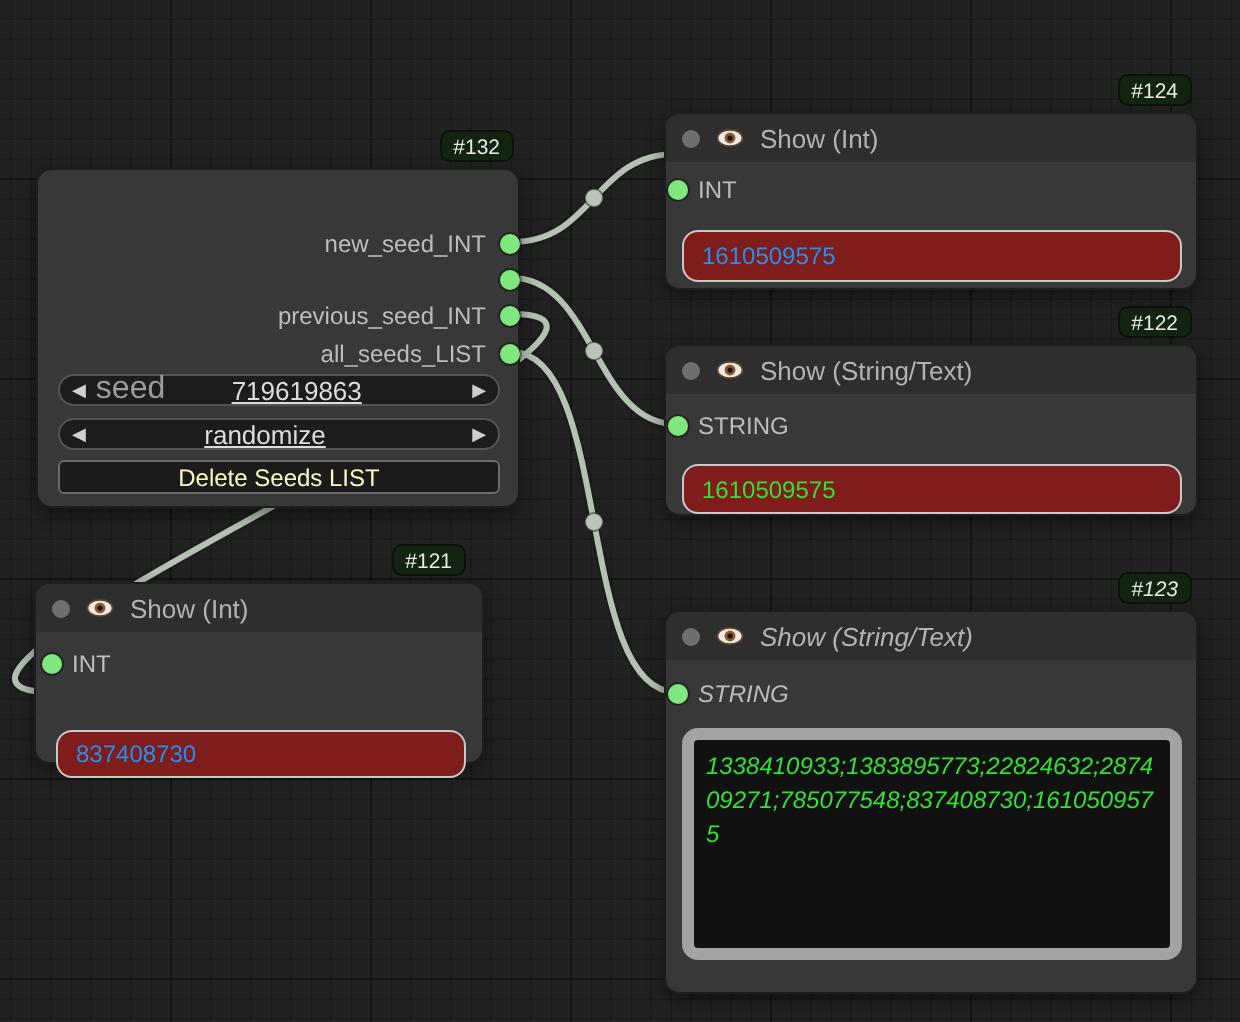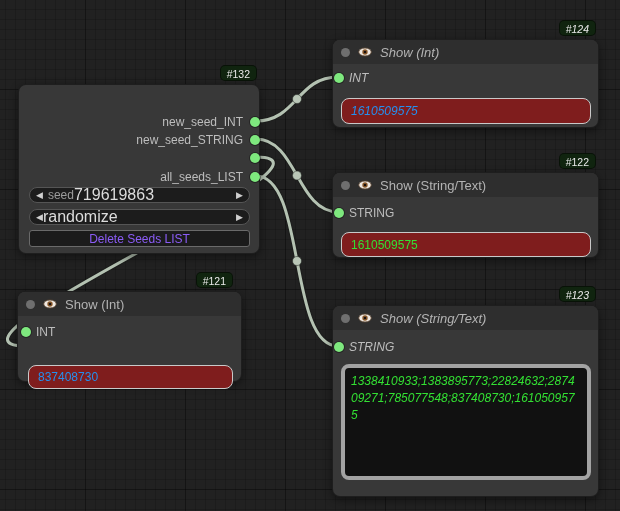--- a/index.html
+++ b/index.html
@@ -42,33 +42,33 @@
     background:#7ee87e;box-shadow:0 0 0 1px rgba(0,0,0,0.35);
   }
   .slot-label{position:absolute;color:#bdbdbd;font-size:12px;white-space:nowrap;}
   .out-label{text-align:right;}
 
   .widget-pill{
     position:absolute;height:16px;border-radius:8px;background:#1c1c1c;
     border:1px solid #555;display:flex;align-items:center;padding:0 6px;
   }
   .widget-arrow{color:#cfcfcf;font-size:9px;line-height:16px;flex:0 0 auto;}
-  .widget-label{color:#9b9b9b;font-size:12px;margin-left:5px;white-space:nowrap;flex:0 0 auto;}
-  .widget-value{color:#dcdcdc;font-size:16px;white-space:nowrap;flex:1 1 auto;text-align:left;margin-right:22px;}
+  .widget-label{color:#9b9b9b;font-size:16px;margin-left:5px;white-space:nowrap;flex:0 0 auto;}
+  .widget-value{color:#dcdcdc;font-size:13px;white-space:nowrap;flex:1 1 auto;text-align:center;margin-right:22px;text-decoration:underline;}
   .cag .widget-value{margin-right:14px;}
   .widget-button{
     position:absolute;height:17px;background:#1b1b1b;border:1px solid #6a6a6a;border-radius:3px;
-    color:#8b5cf6;font-size:12px;display:flex;align-items:center;justify-content:center;
+    color:#fef9c3;font-size:12px;display:flex;align-items:center;justify-content:center;
   }
   .text-field{
     position:absolute;background:#7f1d1d;border:1px solid #c9c9c9;border-radius:8px;
     font-size:12px;display:flex;align-items:center;padding:0 9px;overflow:hidden;white-space:nowrap;
   }
   .text-area{
-    position:absolute;background:#111;border:4px solid #a3a3a3;border-radius:8px;
+    position:absolute;background:#111;border:6px solid #a3a3a3;border-radius:8px;
     font-size:12px;line-height:17px;padding:5px 6px;overflow:hidden;
     word-break:break-all;
   }
   .val-int{color:#2490ef;}
   .val-str{color:#33e033;}
 </style>
 </head>
 <body>
 
 <div id="canvas">
@@ -85,41 +85,41 @@
     <circle class="wire-dot" cx="297" cy="99" r="4.5"></circle>
     <circle class="wire-dot" cx="297" cy="175.5" r="4.5"></circle>
     <circle class="wire-dot" cx="297" cy="261" r="4.5"></circle>
   </svg>
 
   <div class="node" style="left:18px;top:84px;width:242px;height:170px;">
     <div class="badge" style="right:2px;">#132</div>
 
     <div class="slot-label out-label" style="right:16px;top:30px;">new_seed_INT</div>
     <span class="slot-dot" style="right:-1px;top:32px;"></span>
-    <div class="slot-label out-label" style="right:16px;top:48px;">new_seed_STRING</div>
     <span class="slot-dot" style="right:-1px;top:50px;"></span>
+    <div class="slot-label out-label" style="right:16px;top:66px;">previous_seed_INT</div>
     <span class="slot-dot" style="right:-1px;top:68px;"></span>
     <div class="slot-label out-label" style="right:16px;top:85px;">all_seeds_LIST</div>
     <span class="slot-dot" style="right:-1px;top:87px;"></span>
 
     <div class="widget-pill" style="left:10px;right:9px;top:102px;">
       <span class="widget-arrow">◀</span>
       <span class="widget-label">seed</span>
       <span class="widget-value">719619863</span>
       <span class="widget-arrow">▶</span>
     </div>
     <div class="widget-pill cag" style="left:10px;right:9px;top:124px;">
       <span class="widget-arrow">◀</span>
       <span class="widget-value">randomize</span>
       <span class="widget-arrow">▶</span>
     </div>
     <div class="widget-button" style="left:10px;right:9px;top:145px;">Delete Seeds LIST</div>
   </div>
 
-  <div class="node" style="left:332px;top:39px;width:267px;height:89px;font-style:italic;">
+  <div class="node" style="left:332px;top:56px;width:267px;height:89px;">
     <div class="badge" style="right:2px;">#124</div>
     <div class="title-bar">
       <span class="collapse-dot"></span>
       <svg class="title-icon" viewBox="0 0 16 16">
         <ellipse cx="8" cy="8" rx="7.2" ry="4.6" fill="#f0e9e2" stroke="#5a4632" stroke-width="1"></ellipse>
         <circle cx="8" cy="8" r="3.1" fill="#8a5a2b"></circle>
         <circle cx="8" cy="8" r="1.5" fill="#1a1210"></circle>
       </svg>
       <span class="title-text">Show (Int)</span>
     </div>

